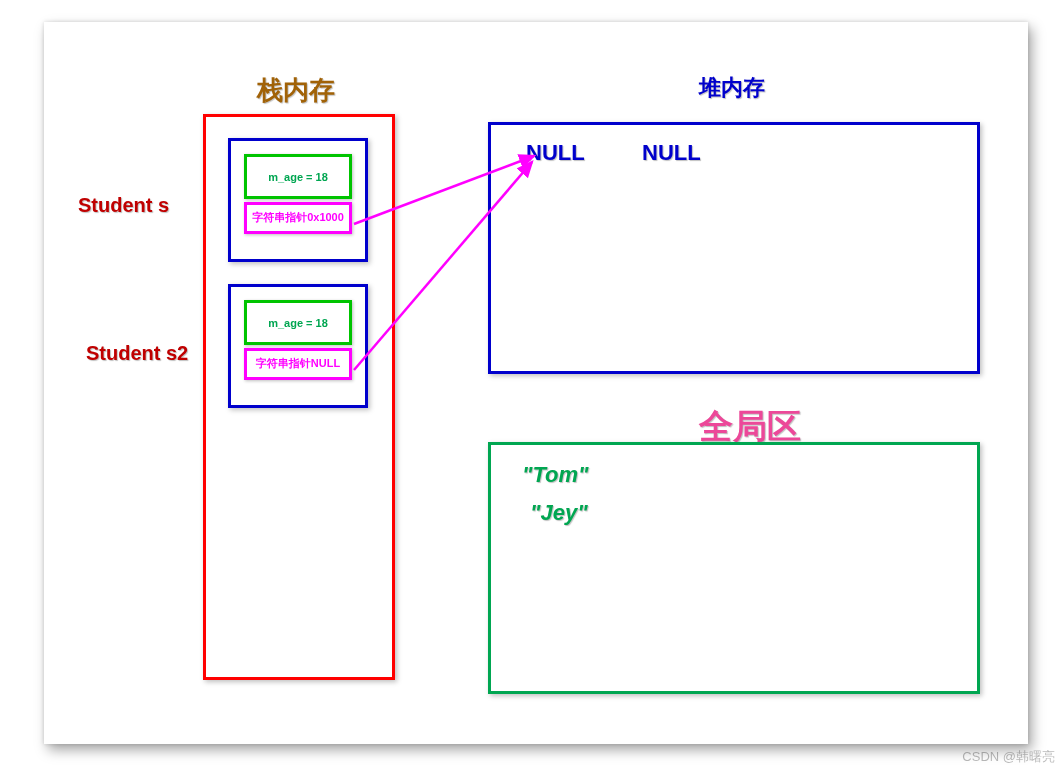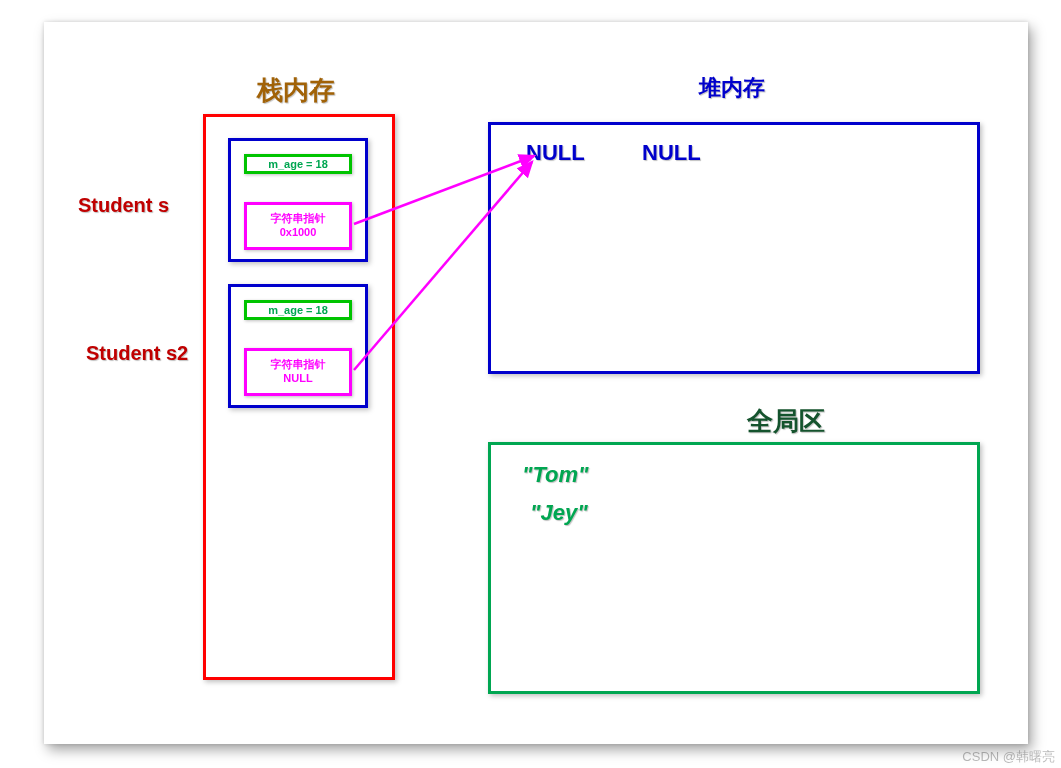--- a/index.html
+++ b/index.html
@@ -28,21 +28,21 @@
   .title-stack {
     left: 213px; top: 51px;
     color: #a16207; font-size: 26px; font-weight: bold;
   }
   .title-heap {
     left: 655px; top: 51px;
     color: #0000cc; font-size: 22px; font-weight: bold;
   }
   .title-global {
     left: 655px; top: 382px;
-    color: #14532d; font-size: 26px; font-weight: bold; margin-left: 48px;
+    color: #ec4899; font-size: 34px; font-weight: bold;
   }
 
   
   .stack-box {
     left: 159px; top: 92px;
     width: 192px; height: 566px;
     border: 3px solid #ff0000;
     box-shadow: 2px 2px 5px rgba(0,0,0,0.25);
     background: #fff;
   }
@@ -95,39 +95,39 @@
   .struct-box {
     width: 140px; height: 124px;
     border: 3px solid #0000cc;
     box-shadow: 2px 2px 5px rgba(0,0,0,0.25);
     background: #fff;
   }
   .struct1 { left: 184px; top: 116px; }
   .struct2 { left: 184px; top: 262px; }
 
   .age-box {
-    width: 108px; height: 20px;
+    width: 108px; height: 45px;
     border: 3px solid #00c400;
     background: #fff;
     box-shadow: 1px 1px 3px rgba(0,0,0,0.25);
     color: #00a651;
     font-size: 11px; font-weight: bold;
     display: flex; align-items: center; justify-content: center;
   }
   .age1 { left: 200px; top: 132px; }
   .age2 { left: 200px; top: 278px; }
 
   .ptr-box {
-    width: 108px; height: 48px;
+    width: 108px; height: 32px;
     border: 3px solid #ff00ff;
     background: #fff;
     box-shadow: 1px 1px 3px rgba(0,0,0,0.25);
     color: #ff00ff;
     font-size: 11px; font-weight: bold;
-    display: flex; flex-direction: column;
+    display: flex; flex-direction: row;
     align-items: center; justify-content: center;
     line-height: 1.25;
   }
   .ptr1 { left: 200px; top: 180px; }
   .ptr2 { left: 200px; top: 326px; }
 
   svg.arrows {
     position: absolute;
     left: 0; top: 0;
     width: 984px; height: 722px;

